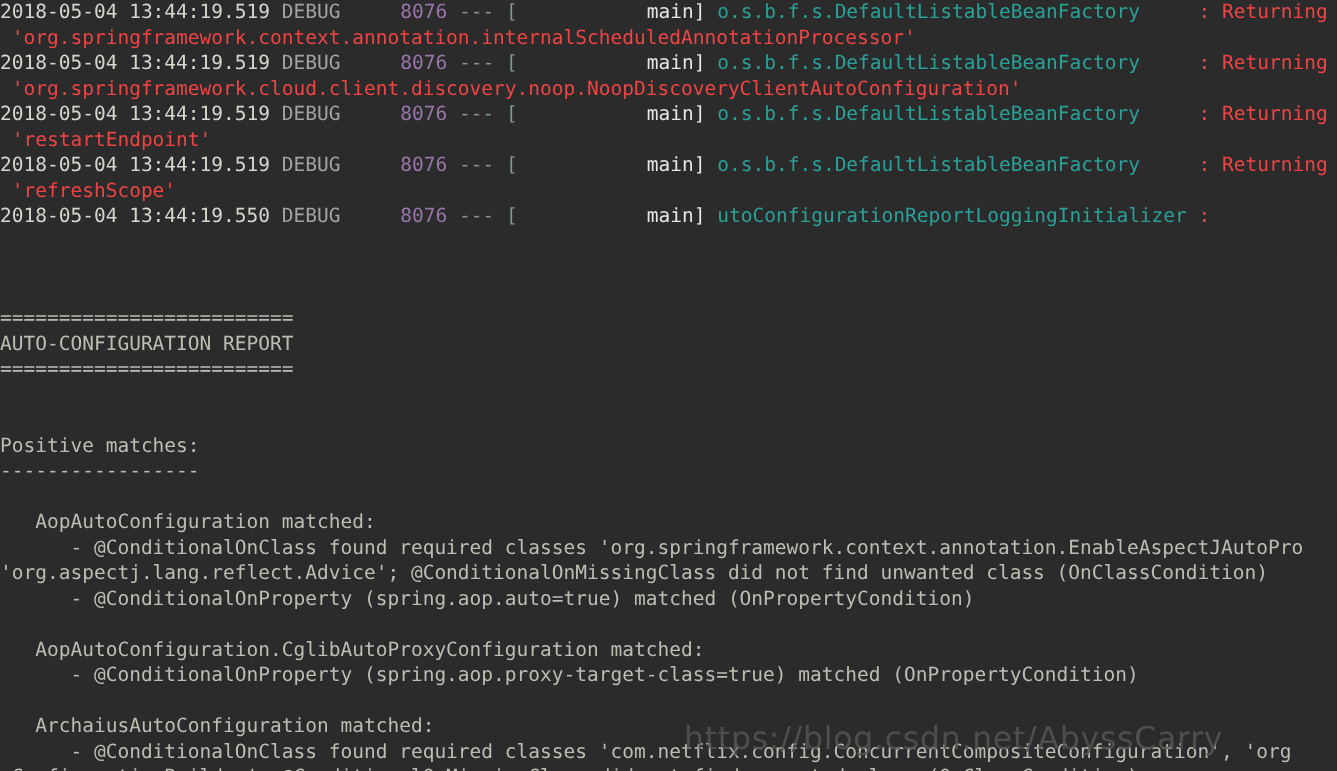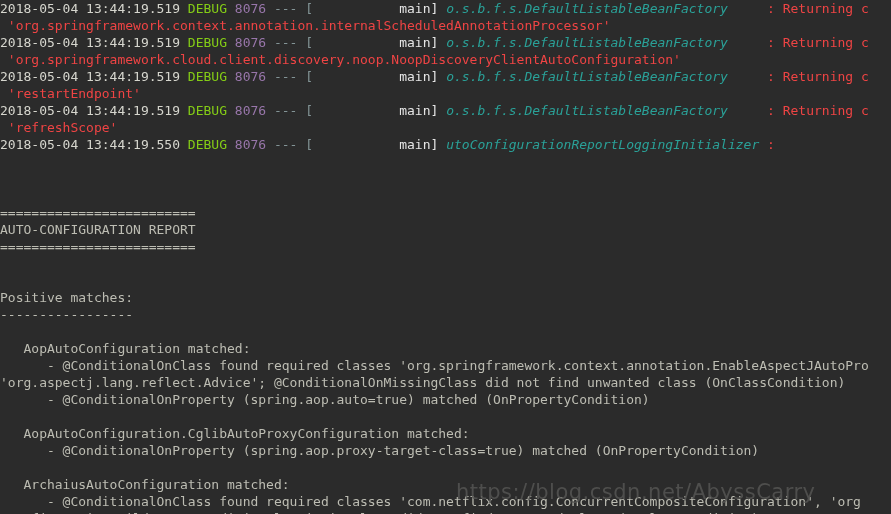--- a/index.html
+++ b/index.html
@@ -31,25 +31,25 @@
   .line {
     height: 17px;
     white-space: pre;
     overflow: hidden;
   }
   .seg { white-space: pre; }
 
   
   .c-default { color: #bdbdb3; }
   .c-time    { color: #d6d6ce; margin-top: 40px; }
-  .c-level   { color: #84cc16; }
-  .c-pid     { color: #9876aa; }
+  .c-level   { color: #a3a3a3; }
+  .c-pid     { color: #9876aa; margin-left: 32px; }
   .c-sep     { color: #839496; }
   .c-thread  { color: #e5e5e5; }
-  .c-logger  { color: #2aa198; font-style: italic; }
+  .c-logger  { color: #2aa198; }
   .c-msg     { color: #ef4444; }
   .c-report  { color: #bdbdb3; }
 
   #watermark {
     position: absolute;
     left: 456px;
     top: 480px;
     font-family: "DejaVu Sans", "Liberation Sans", sans-serif;
     font-size: 21px;
     color: #555553;

